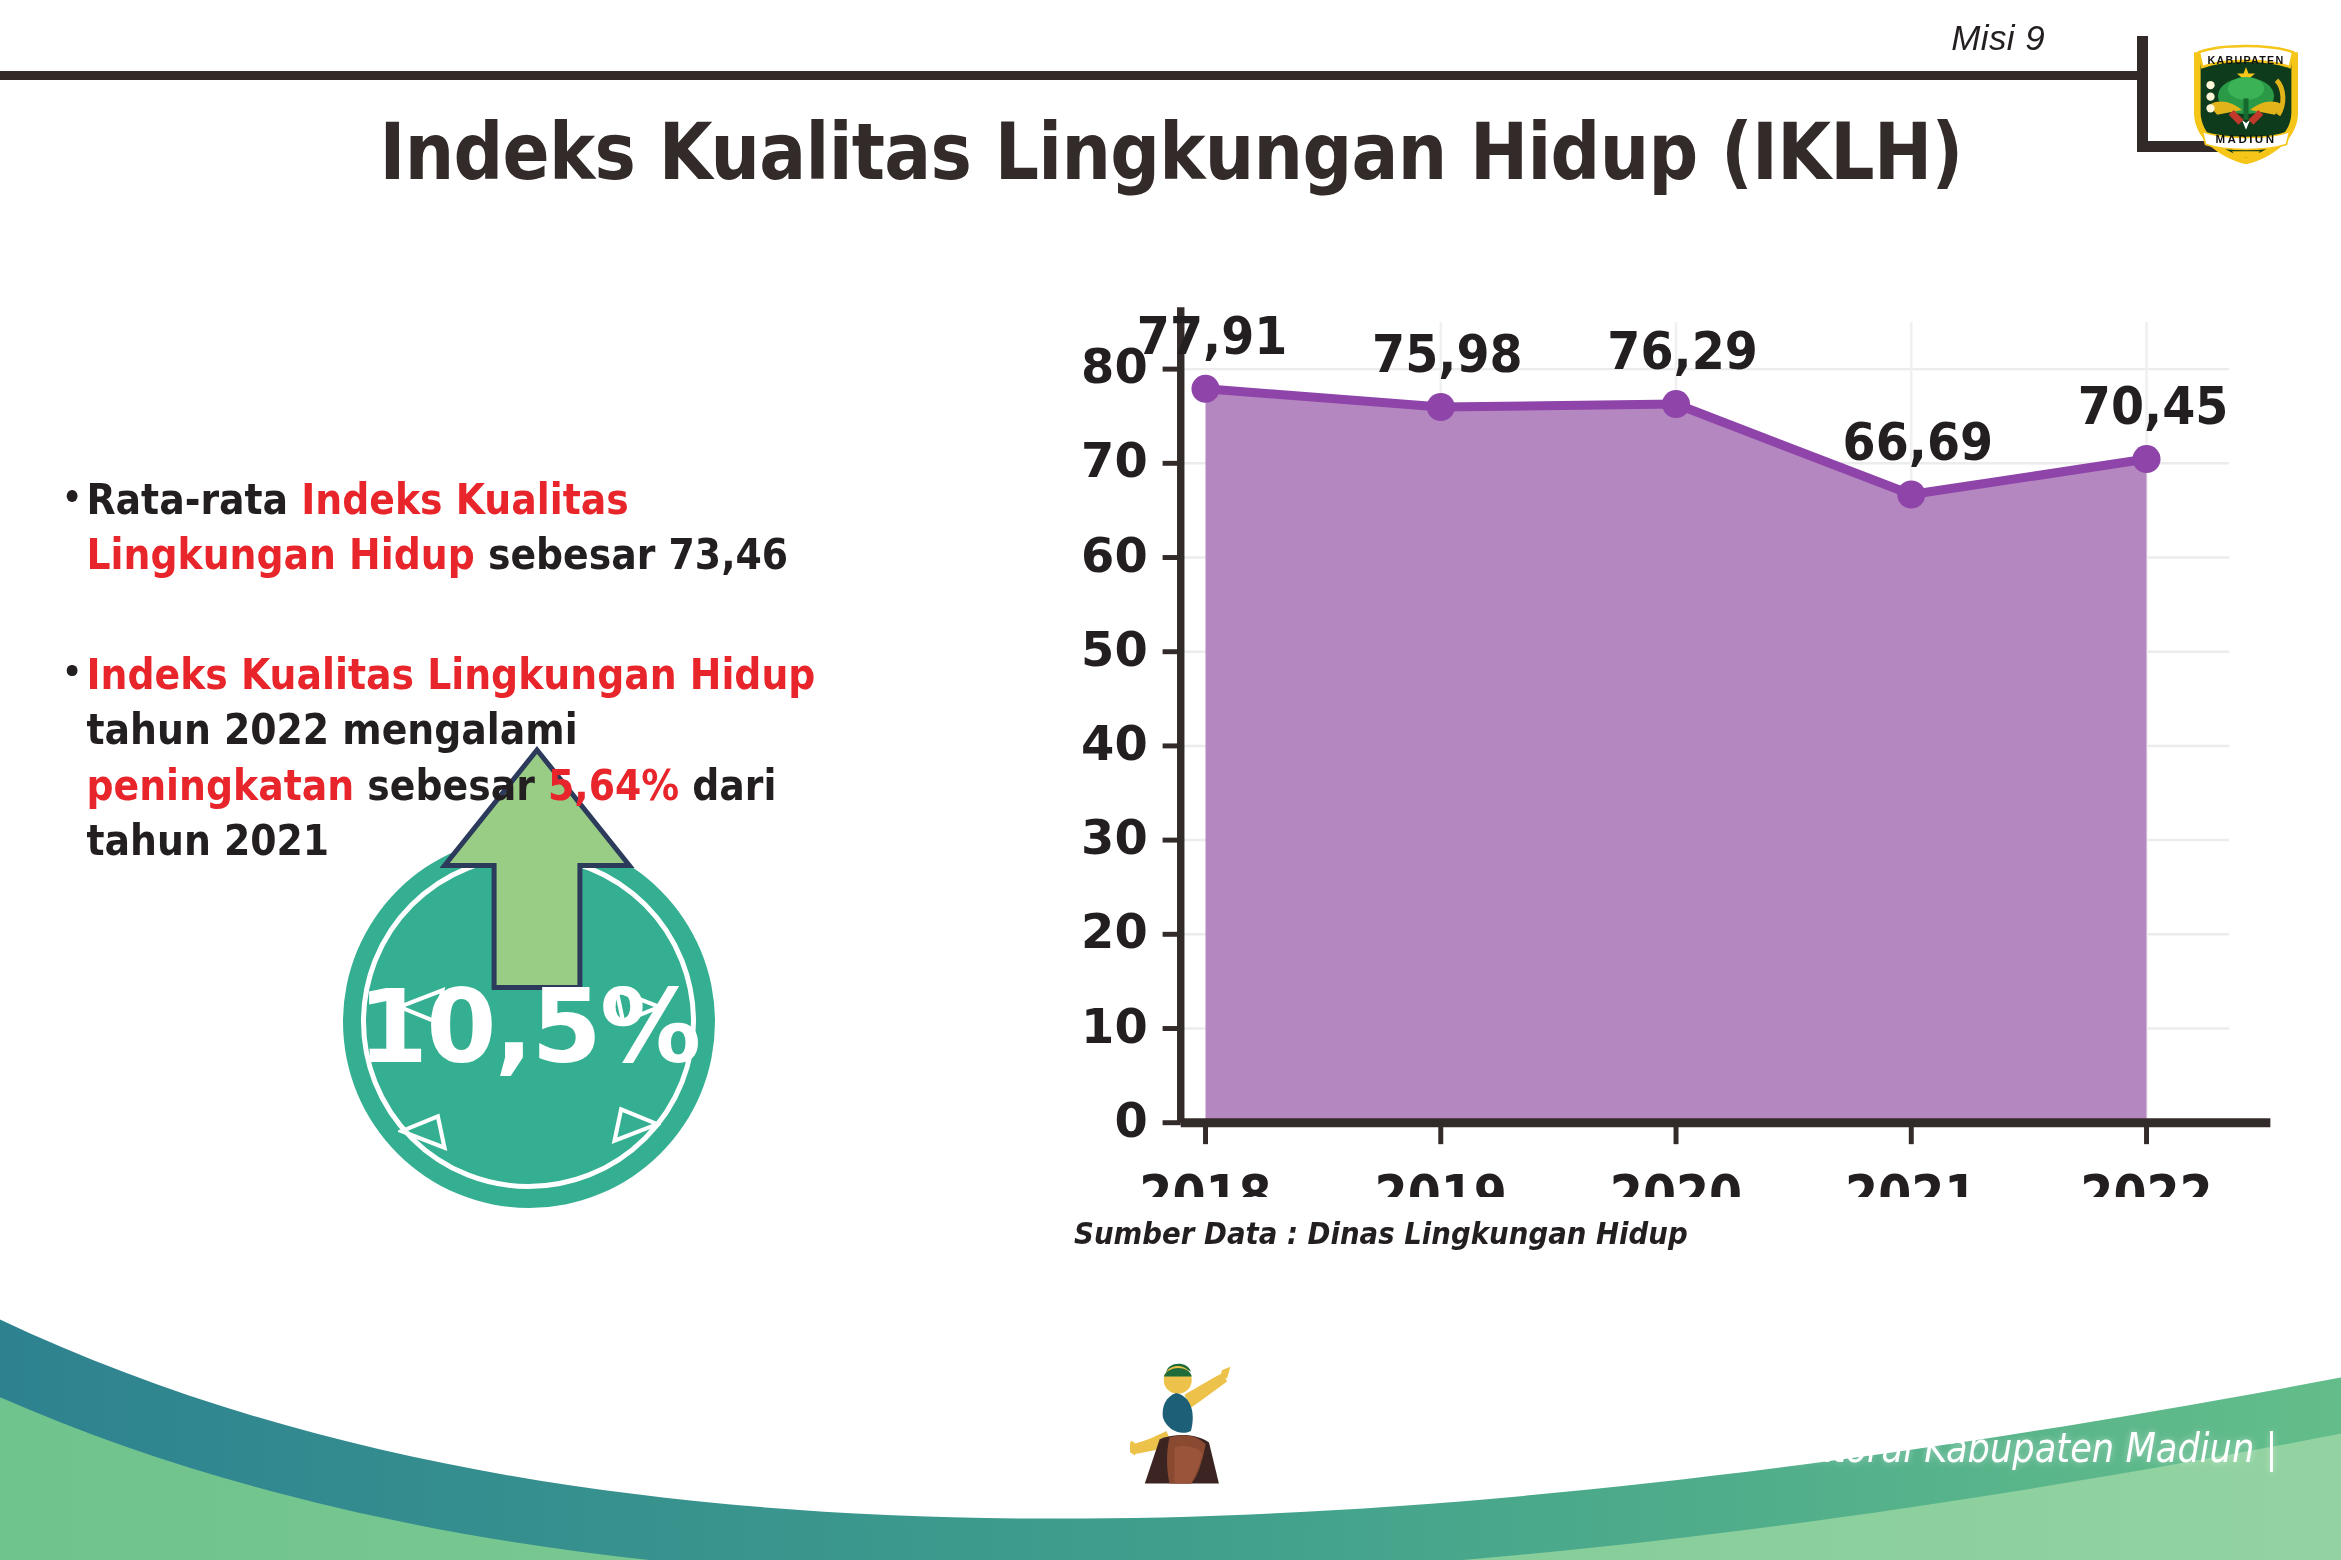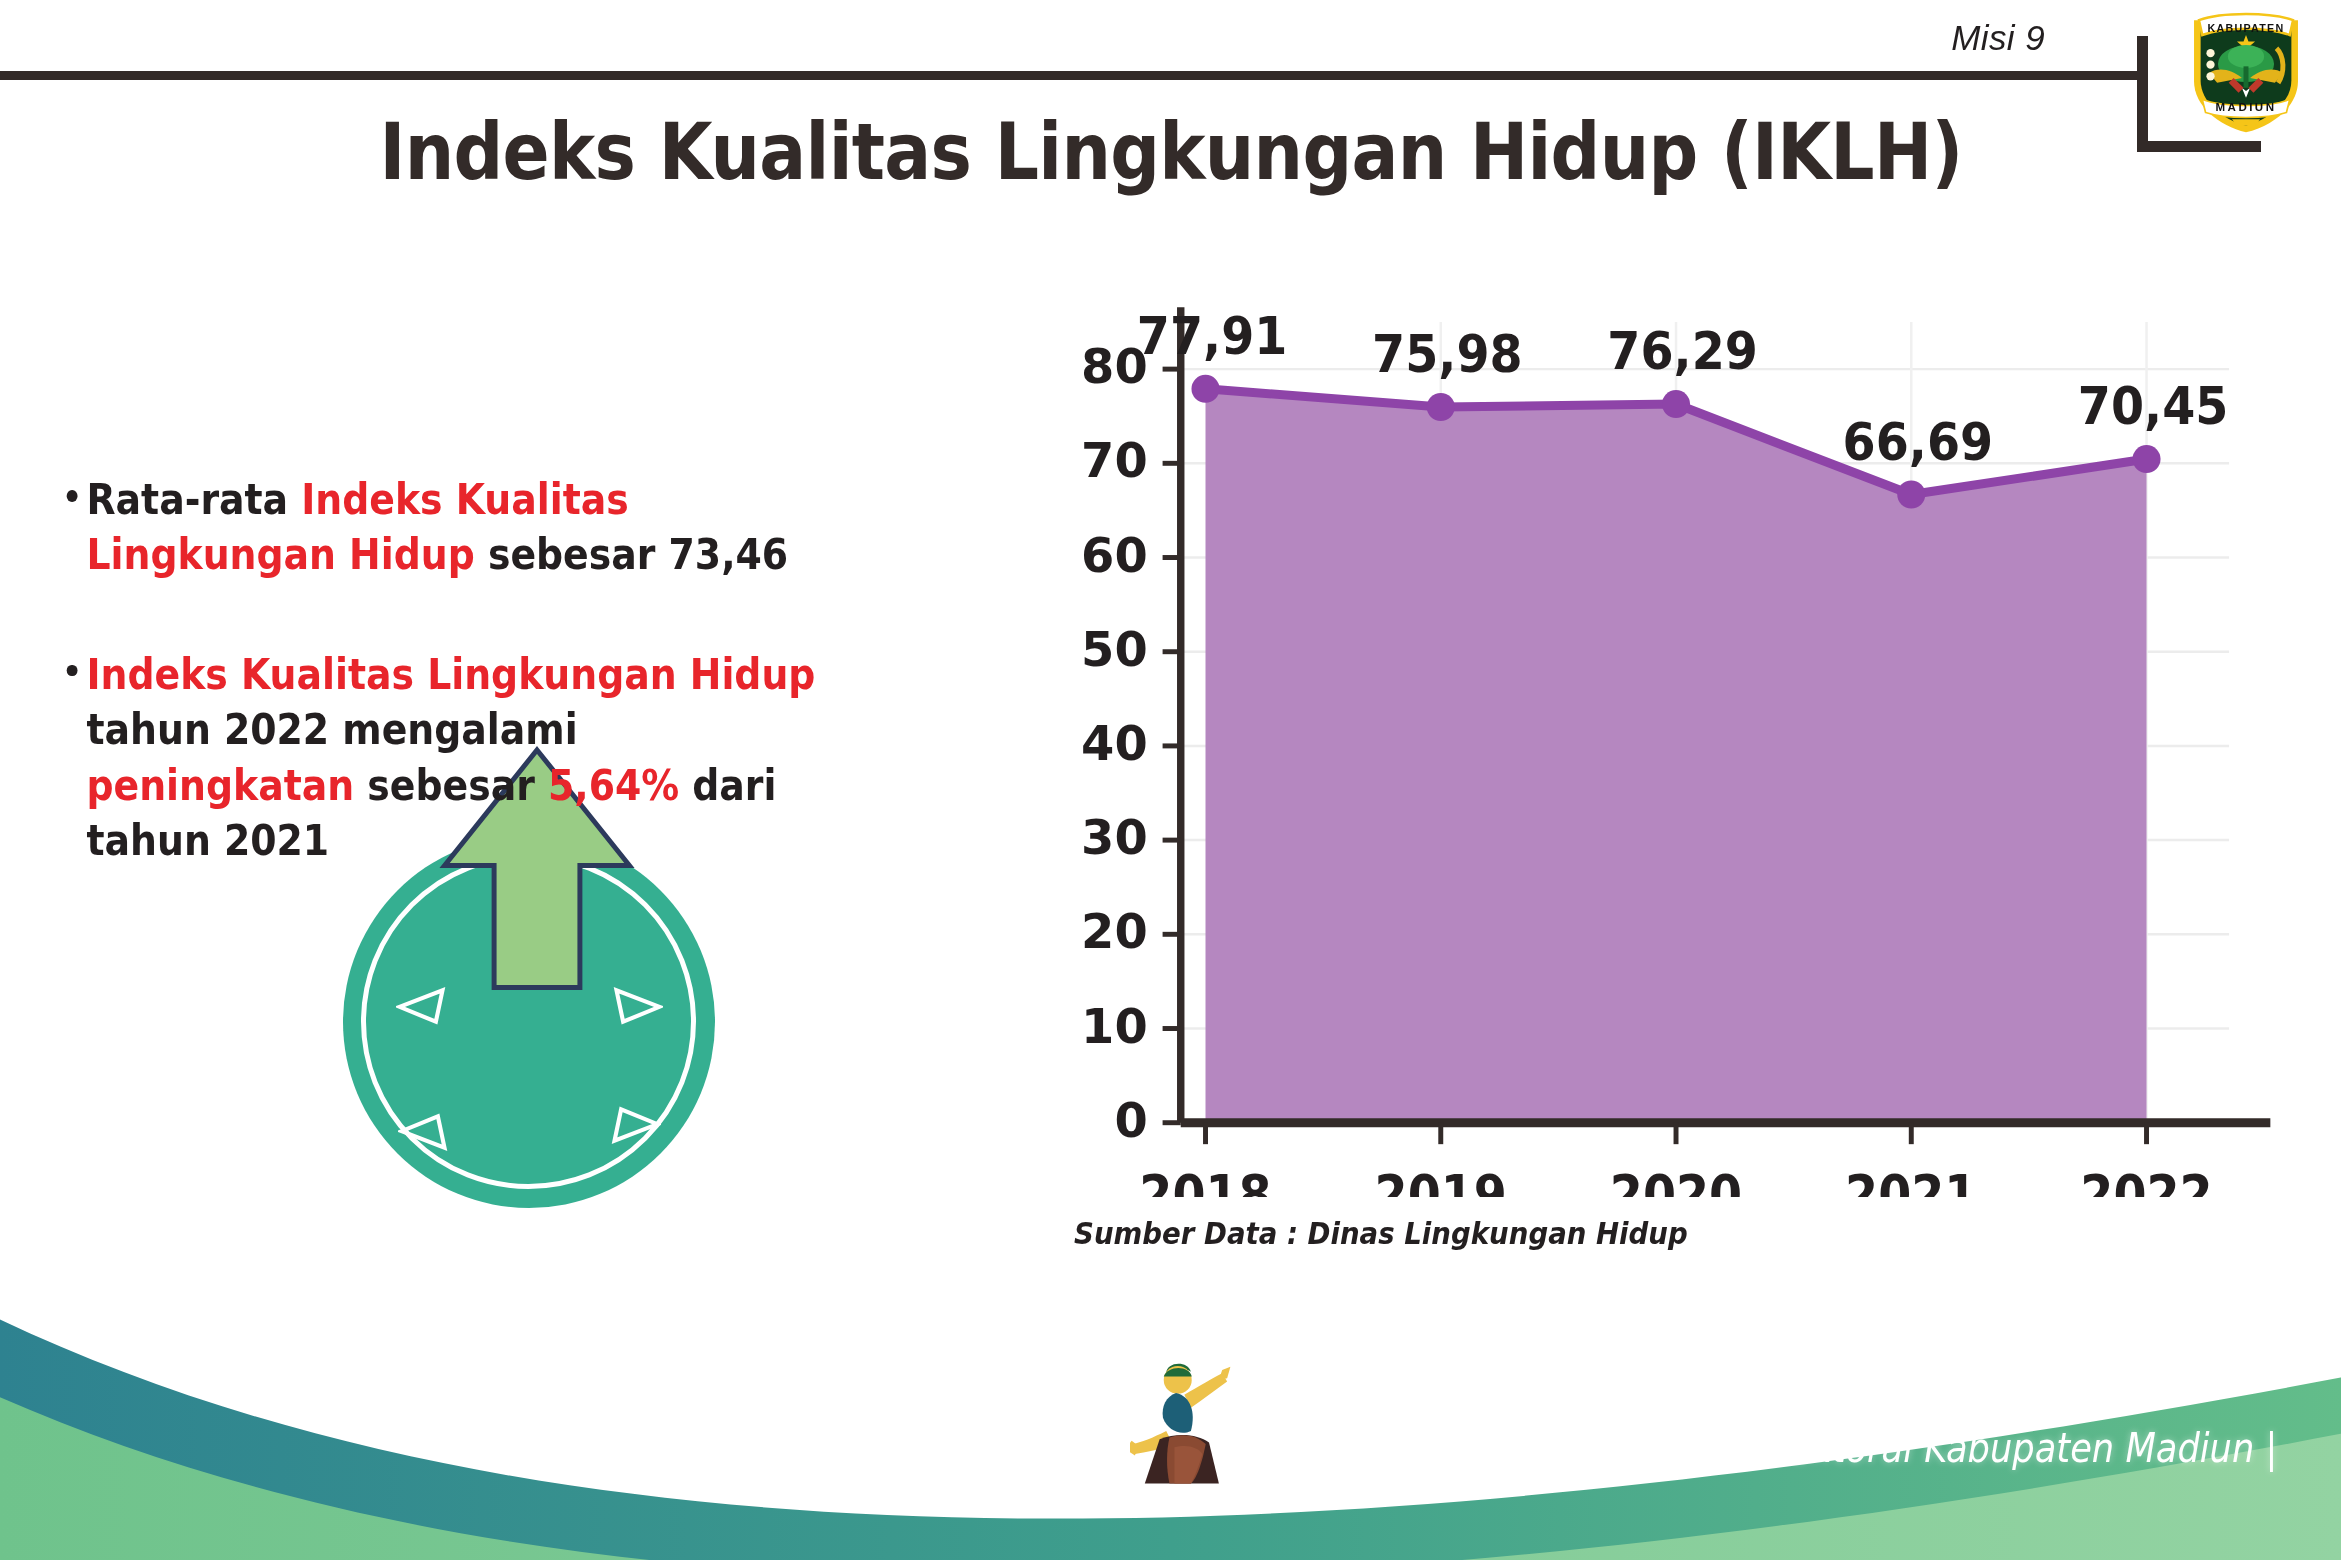--- a/index.html
+++ b/index.html
@@ -22,21 +22,21 @@
     background:#322a28; z-index:6;
   }
   .misi{
     position:absolute; right:297px; top:18px;
     font-size:35px; font-style:italic; color:#231f20;
     font-family:"Liberation Sans", sans-serif; z-index:7;
     letter-spacing:0.4px;
   }
 
   
-  .crest{ position:absolute; left:2184px; top:2px; width:124px; height:132px; z-index:8; }
+  .crest{ position:absolute; left:2184px; top:34px; width:124px; height:132px; z-index:8; }
 
   
   .title{
     position:absolute; left:0; top:106px; width:2342px;
     text-align:center; font-size:79px; font-weight:bold;
     color:#332b29; letter-spacing:-0.8px;
     font-family:"DejaVu Sans", sans-serif;
     transform:scaleX(.88); transform-origin:center top;
     white-space:nowrap;
   }
@@ -174,20 +174,21 @@
       <svg viewBox="0 0 60 46" width="50" height="38">
           <polygon points="4,22 56,42 48,4" fill="none" stroke="#fff" stroke-width="5"></polygon>
         </svg>
     </div>
     <div class="tri" style="left:289px; top:363px;">
       <svg viewBox="0 0 60 46" width="50" height="38">
           <polygon points="56,22 4,42 12,4" fill="none" stroke="#fff" stroke-width="5"></polygon>
         </svg>
     </div>
 
+    <div class="badge-value">10,5%</div>
   </div>
 
   <div class="chart">
     <svg id="chart-svg" viewBox="0 0 1620 1100" width="1338" height="908">
         <line x1="250" y1="895.8823529411765" x2="1520" y2="895.8823529411765" stroke="#ececec" stroke-width="3"></line>
         <line x1="250" y1="781.7647058823529" x2="1520" y2="781.7647058823529" stroke="#ececec" stroke-width="3"></line>
         <line x1="250" y1="667.6470588235294" x2="1520" y2="667.6470588235294" stroke="#ececec" stroke-width="3"></line>
         <line x1="250" y1="553.5294117647059" x2="1520" y2="553.5294117647059" stroke="#ececec" stroke-width="3"></line>
         <line x1="250" y1="439.4117647058823" x2="1520" y2="439.4117647058823" stroke="#ececec" stroke-width="3"></line>
         <line x1="250" y1="325.2941176470588" x2="1520" y2="325.2941176470588" stroke="#ececec" stroke-width="3"></line>

